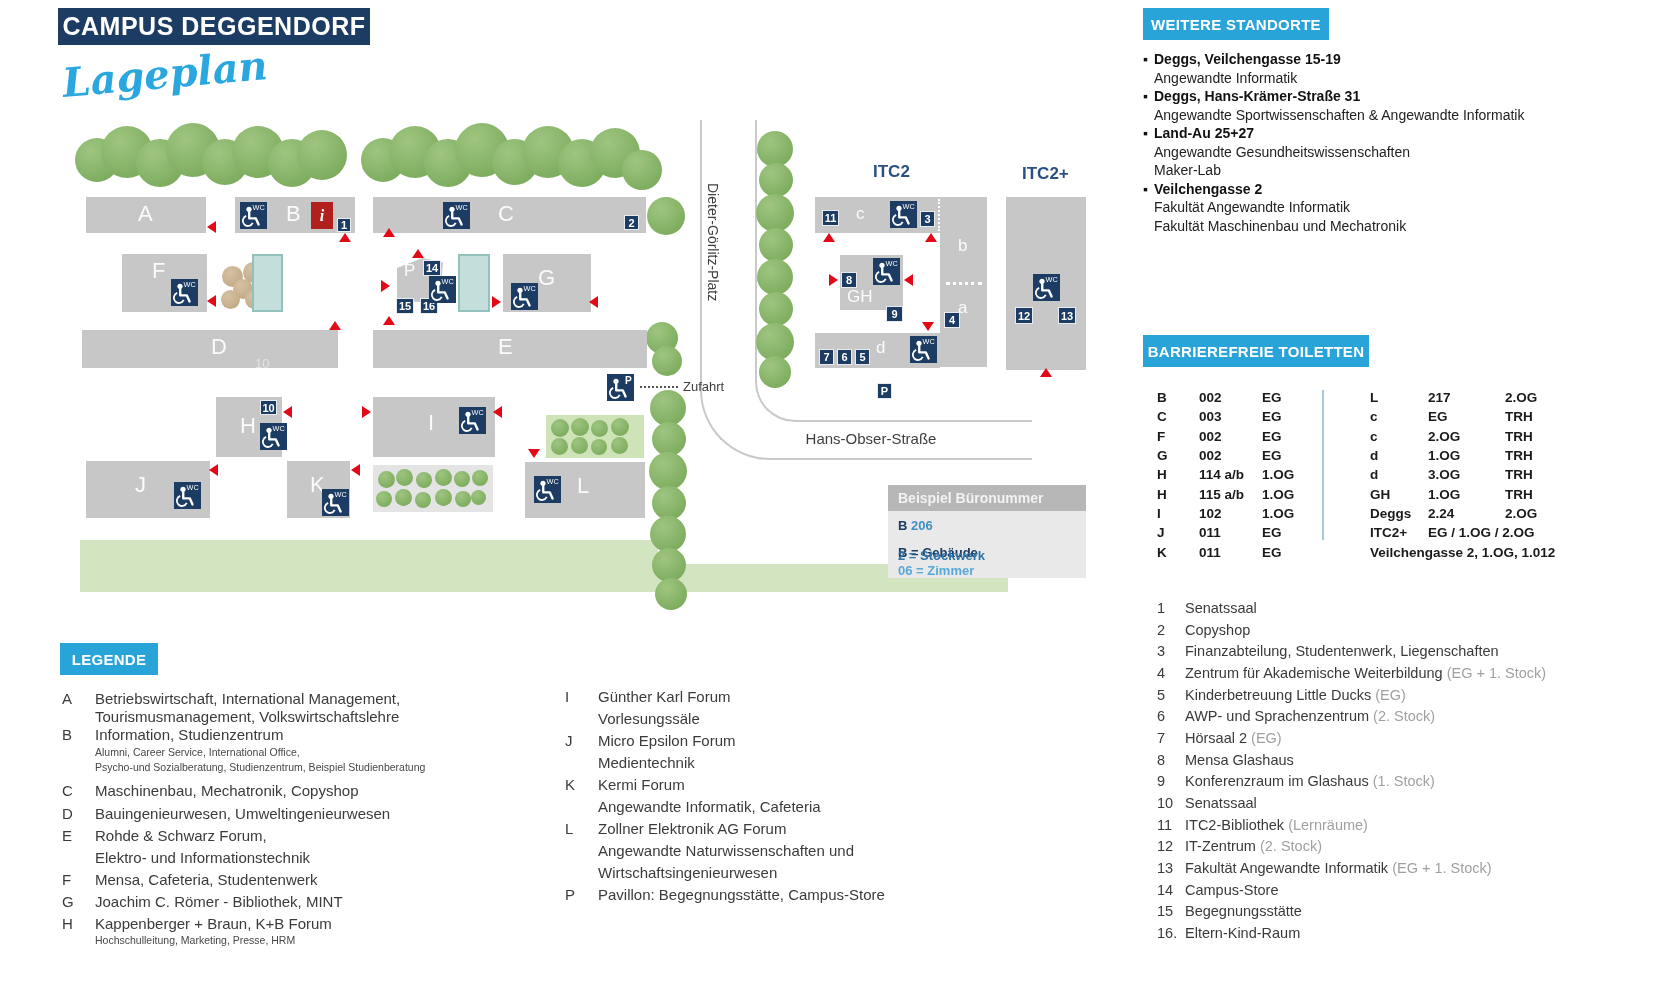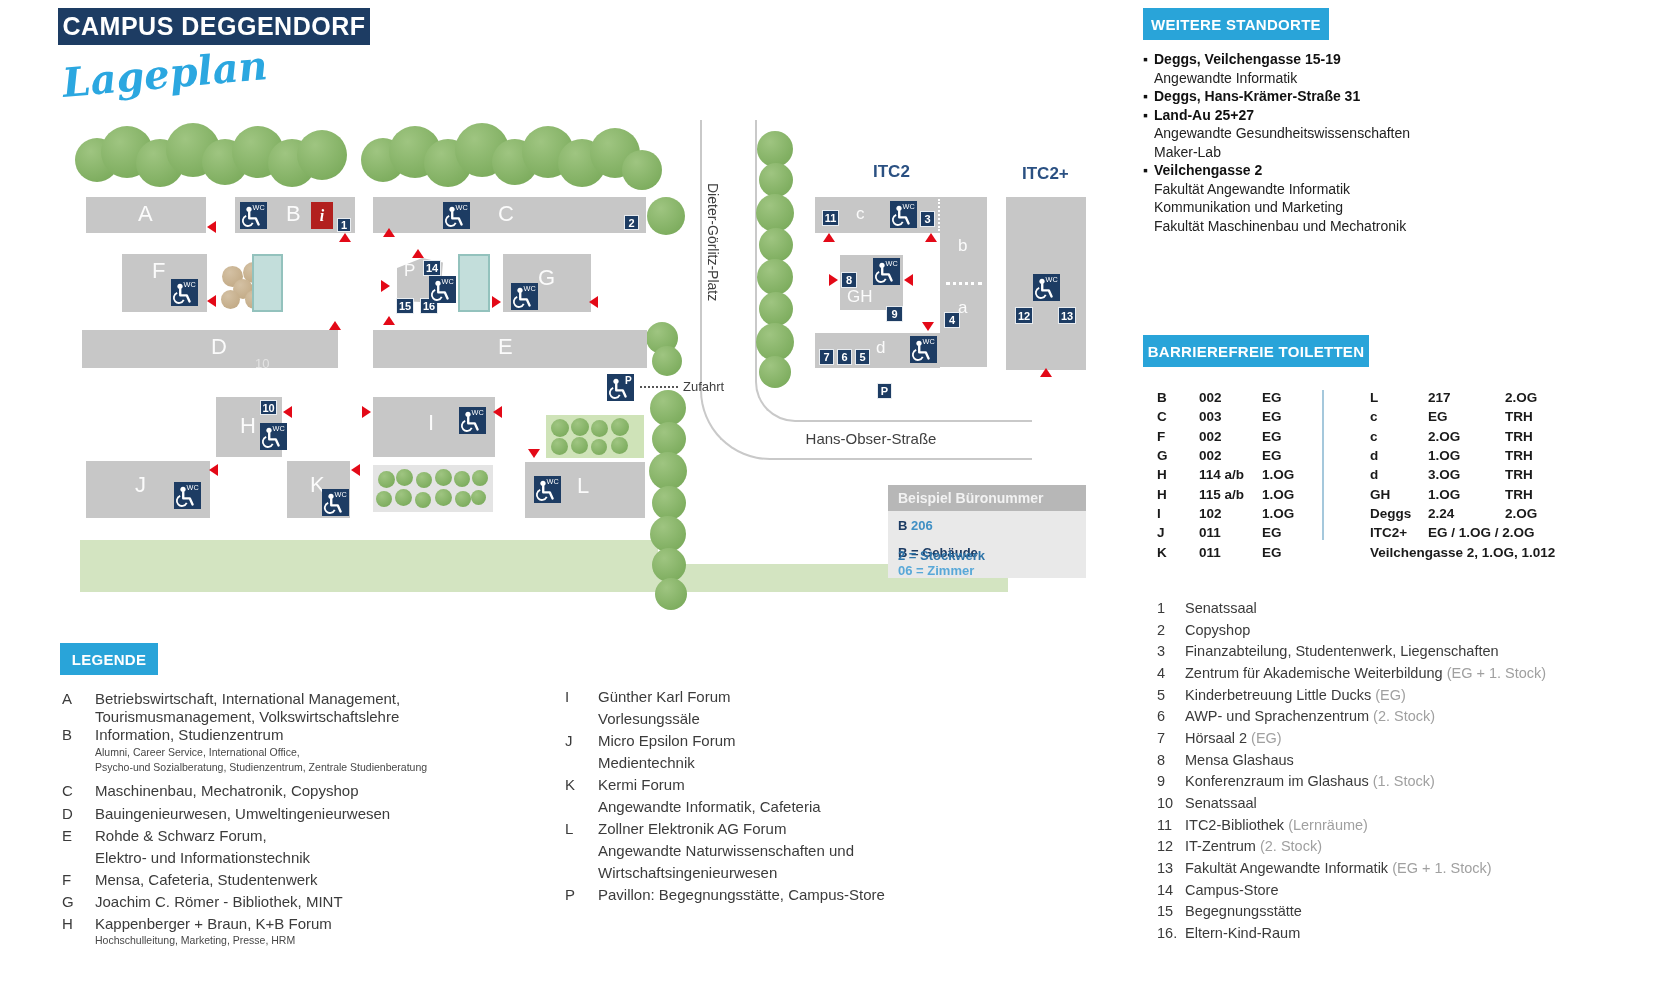--- a/index.html
+++ b/index.html
@@ -356,26 +356,26 @@
   <div class="tri right" style="left:829px;top:274px;"></div>
   <div class="tri left" style="left:904px;top:274px;"></div>
   <div class="tri down" style="left:922px;top:322px;"></div>
   <div class="tri up" style="left:1040px;top:368px;"></div>
 
   <div class="cyan-box" style="left:1143px;top:8px;width:186px;height:32px;">WEITERE STANDORTE</div>
   <div class="std-list">
     <div class="std-name"><span class="blt">▪</span><span>Deggs, Veilchengasse 15-19</span></div>
     <div class="std-desc">Angewandte Informatik</div>
     <div class="std-name"><span class="blt">▪</span><span>Deggs, Hans-Krämer-Straße 31</span></div>
+    <div class="std-desc">Angewandte Sportwissenschaften &amp; Angewandte Informatik</div>
     <div class="std-name"><span class="blt">▪</span><span>Land-Au 25+27</span></div>
     <div class="std-desc">Angewandte Gesundheitswissenschaften</div>
     <div class="std-desc">Maker-Lab</div>
     <div class="std-name"><span class="blt">▪</span><span>Veilchengasse 2</span></div>
     <div class="std-desc">Fakultät Angewandte Informatik</div>
-    <div class="std-desc">Kommunikation und Marketing</div>
     <div class="std-desc">Fakultät Maschinenbau und Mechatronik</div>
   </div>
 
   <div class="cyan-box" style="left:1143px;top:335px;width:226px;height:32px;">BARRIEREFREIE TOILETTEN</div>
   <div class="tdivider"></div>
 
   <div class="trow" style="left:1157px;top:390px;">
       <span style="left:0">B</span>
       <span style="left:42px">002</span>
       <span style="left:105px">EG</span>
@@ -540,21 +540,21 @@
       <span class="tx">Tourismusmanagement, Volkswirtschaftslehre</span>
     </div>
   <div class="lg-line" style="left:62px;top:726px;">
       <span class="lt">B</span>
       <span class="tx">Information, Studienzentrum</span>
     </div>
   <div class="lg-line small" style="left:62px;top:746px;">
       <span class="tx">Alumni, Career Service, International Office,</span>
     </div>
   <div class="lg-line small" style="left:62px;top:761px;">
-      <span class="tx">Psycho-und Sozialberatung, Studienzentrum, Zentrale Studienberatung</span>
+      <span class="tx">Psycho-und Sozialberatung, Studienzentrum, Beispiel Studienberatung</span>
     </div>
   <div class="lg-line" style="left:62px;top:782px;">
       <span class="lt">C</span>
       <span class="tx">Maschinenbau, Mechatronik, Copyshop</span>
     </div>
   <div class="lg-line" style="left:62px;top:805px;">
       <span class="lt">D</span>
       <span class="tx">Bauingenieurwesen, Umweltingenieurwesen</span>
     </div>
   <div class="lg-line" style="left:62px;top:827px;">

